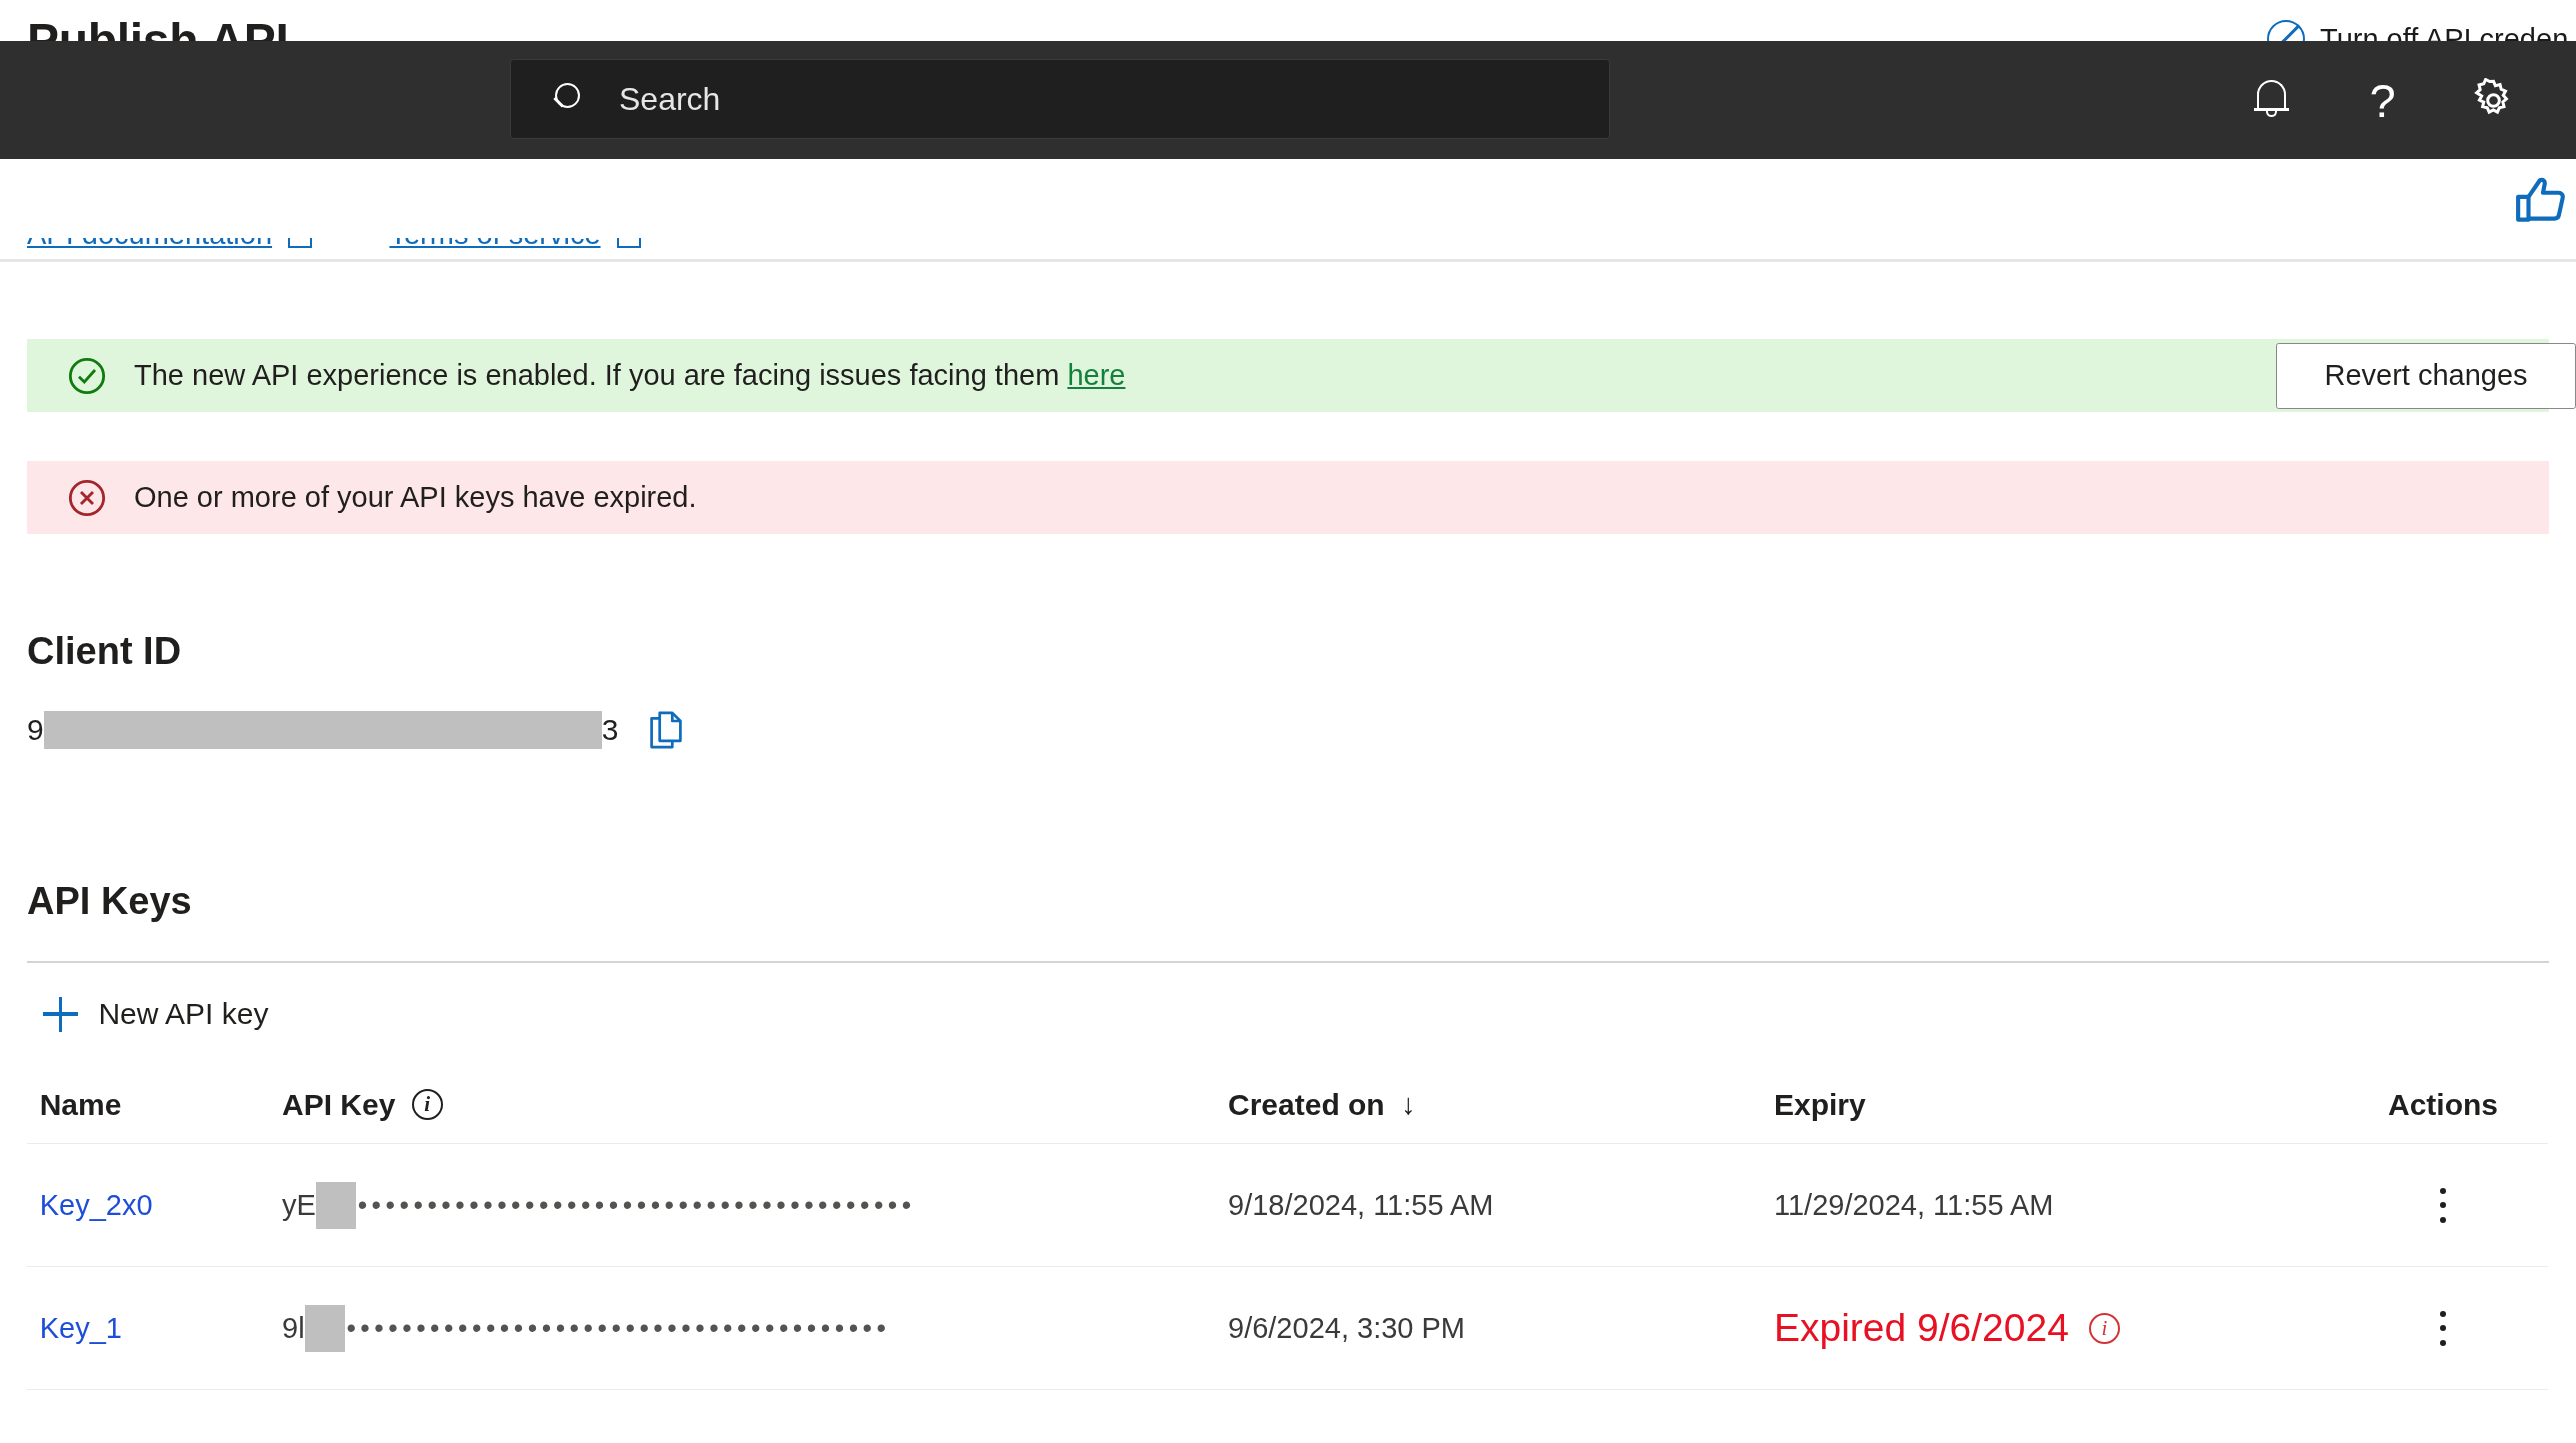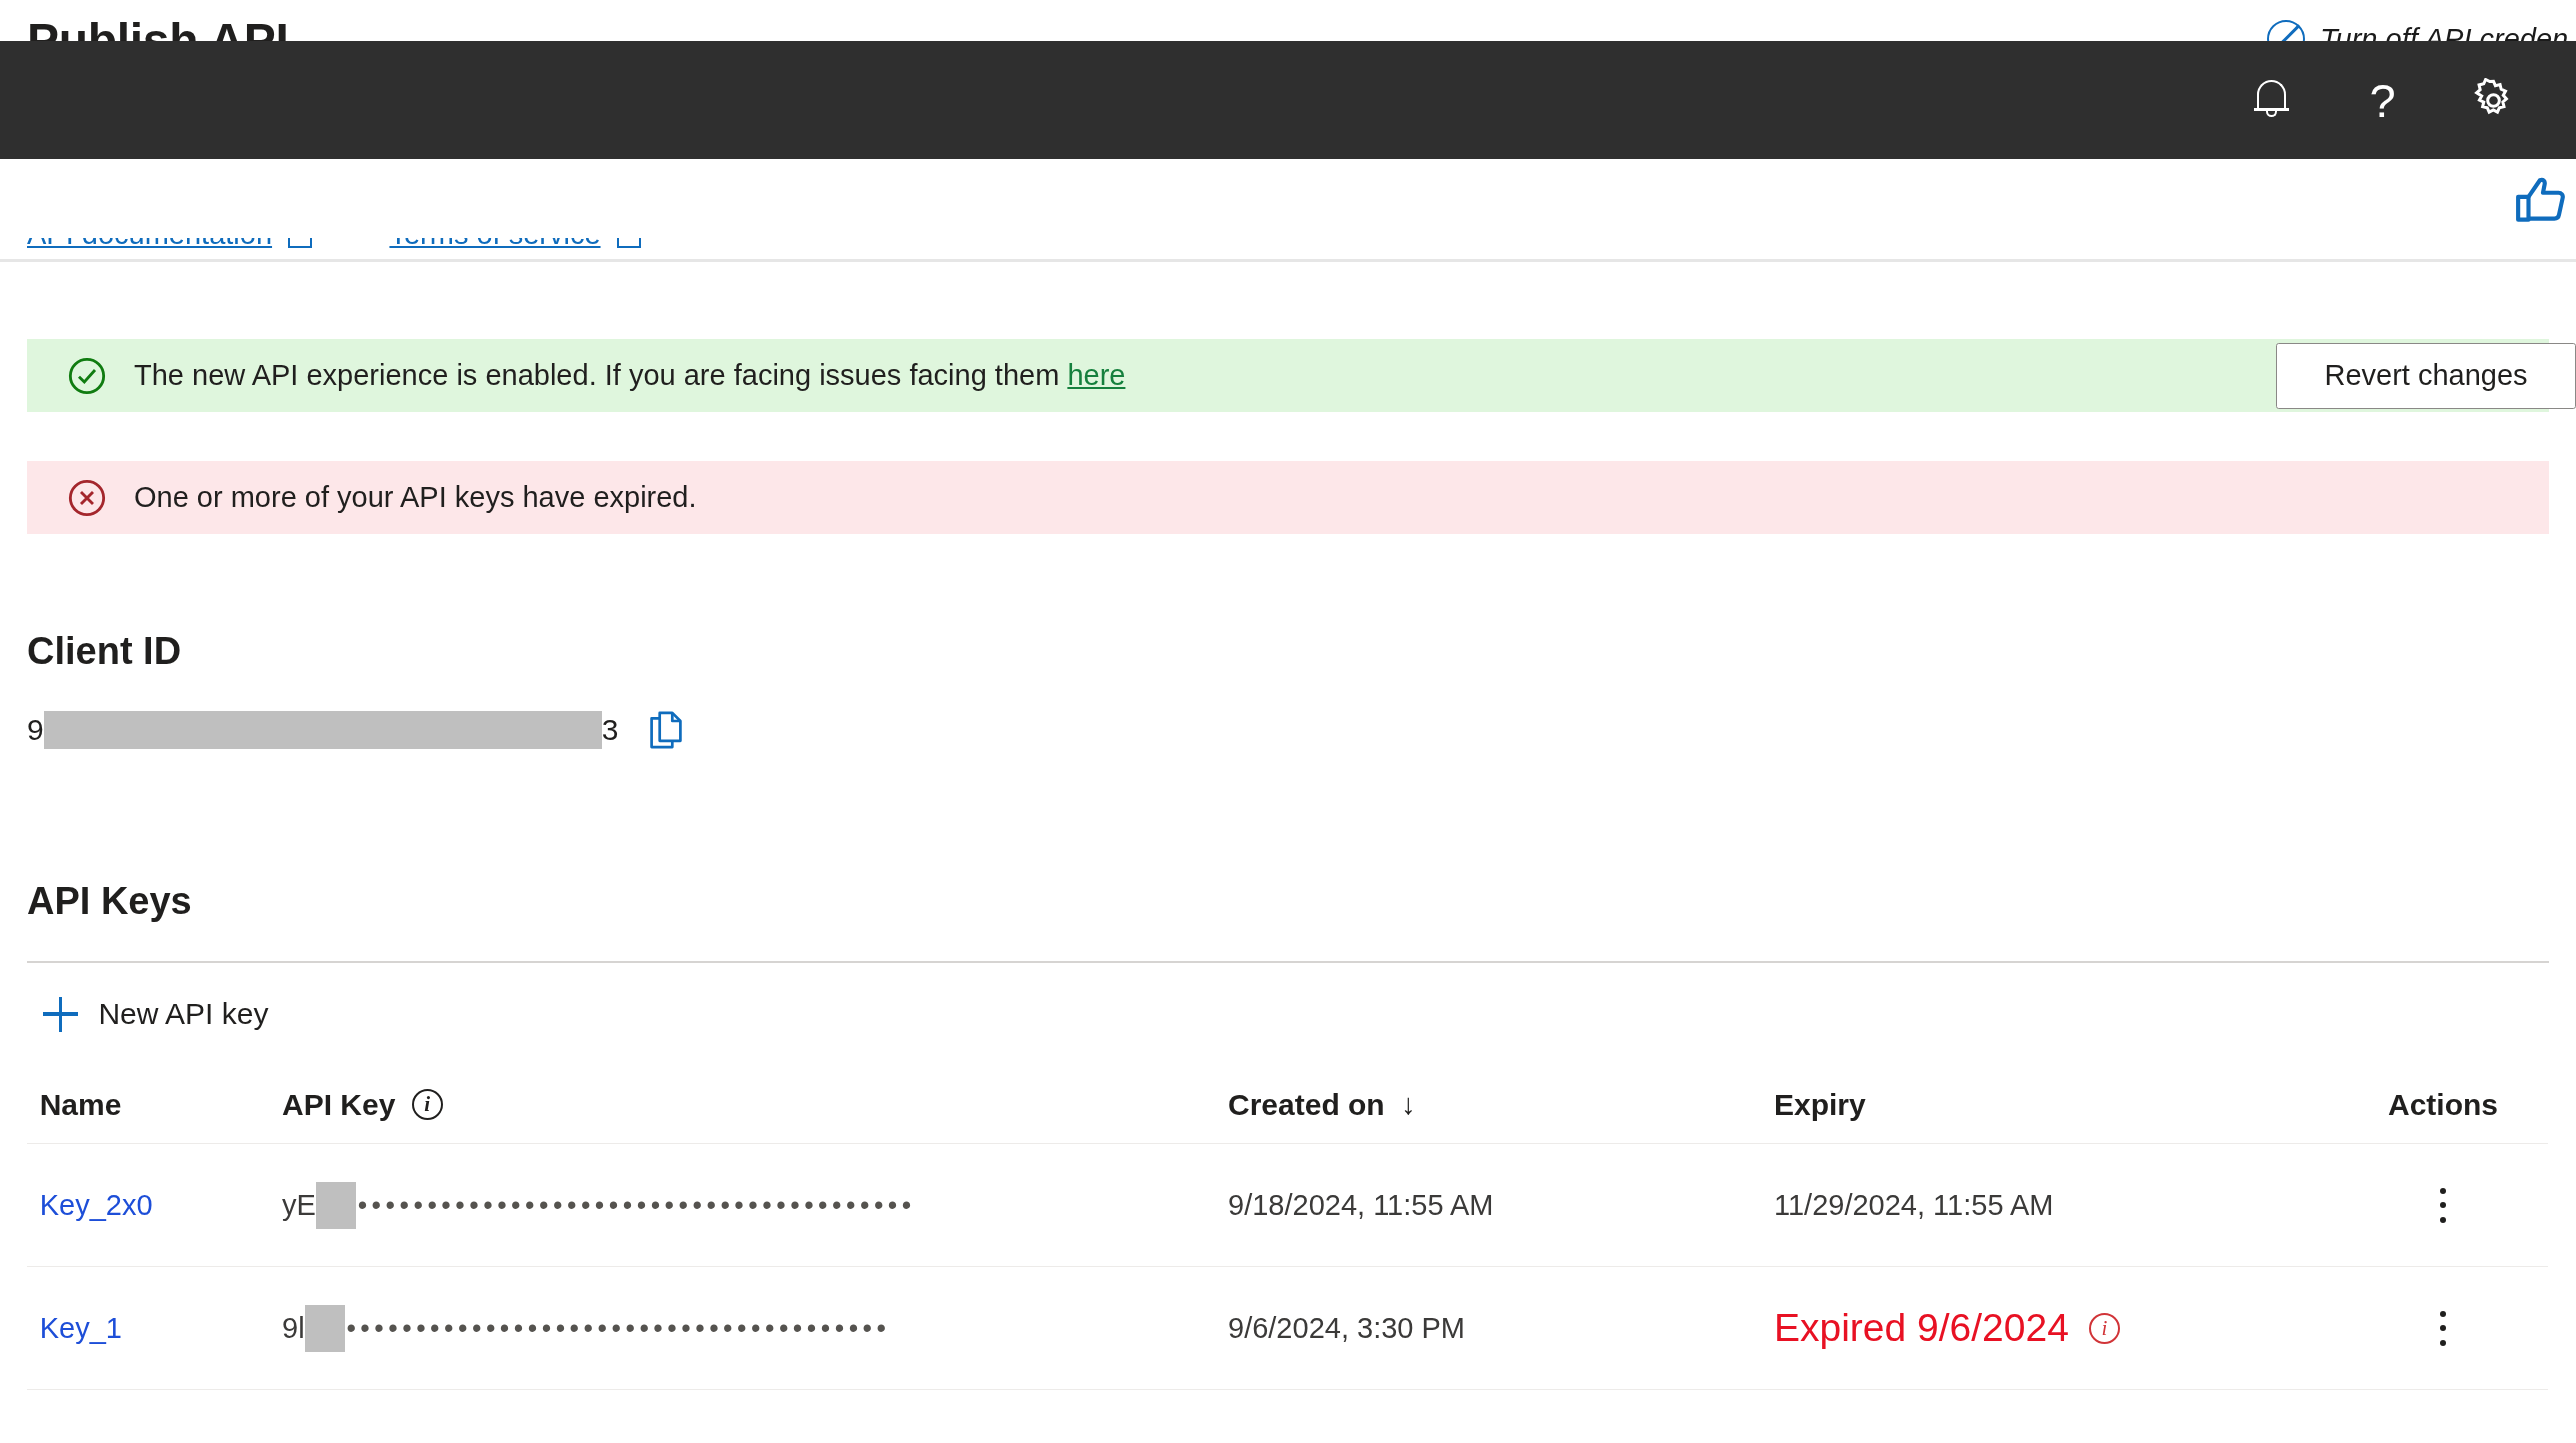--- a/index.html
+++ b/index.html
@@ -37,21 +37,20 @@
   .turn-off-link {
     position: absolute;
     right: 0px;
     top: 20px;
     display: flex;
     align-items: center;
     gap: 15px;
     white-space: nowrap;
     overflow: hidden;
     width: 309px;
-    font-style: italic;
   }
   .turn-off-link .label {
     font-size: 29px;
     color: #1b1b1b;
   }
   .block-icon {
     flex: 0 0 auto;
     width: 38px; height: 38px;
     border: 2.7px solid #0f6cbd;
     border-radius: 50%;
@@ -463,20 +462,24 @@
 <div class="page">
 
   <div class="page-title">Publish API</div>
 
   <div class="turn-off-link">
     <span class="block-icon"></span>
     <span class="label">Turn off API creden</span>
   </div>
 
   <div class="suite-header">
+    <div class="search-box">
+      <span class="search-icon"></span>
+      <span class="search-placeholder">Search</span>
+    </div>
 
     <div class="header-actions">
       <div class="hdr-btn">
         <span class="bell-icon">
           <span class="body"></span>
             <span class="rim"></span>
             <span class="clapper"></span>
         </span>
       </div>
       <div class="hdr-btn">

